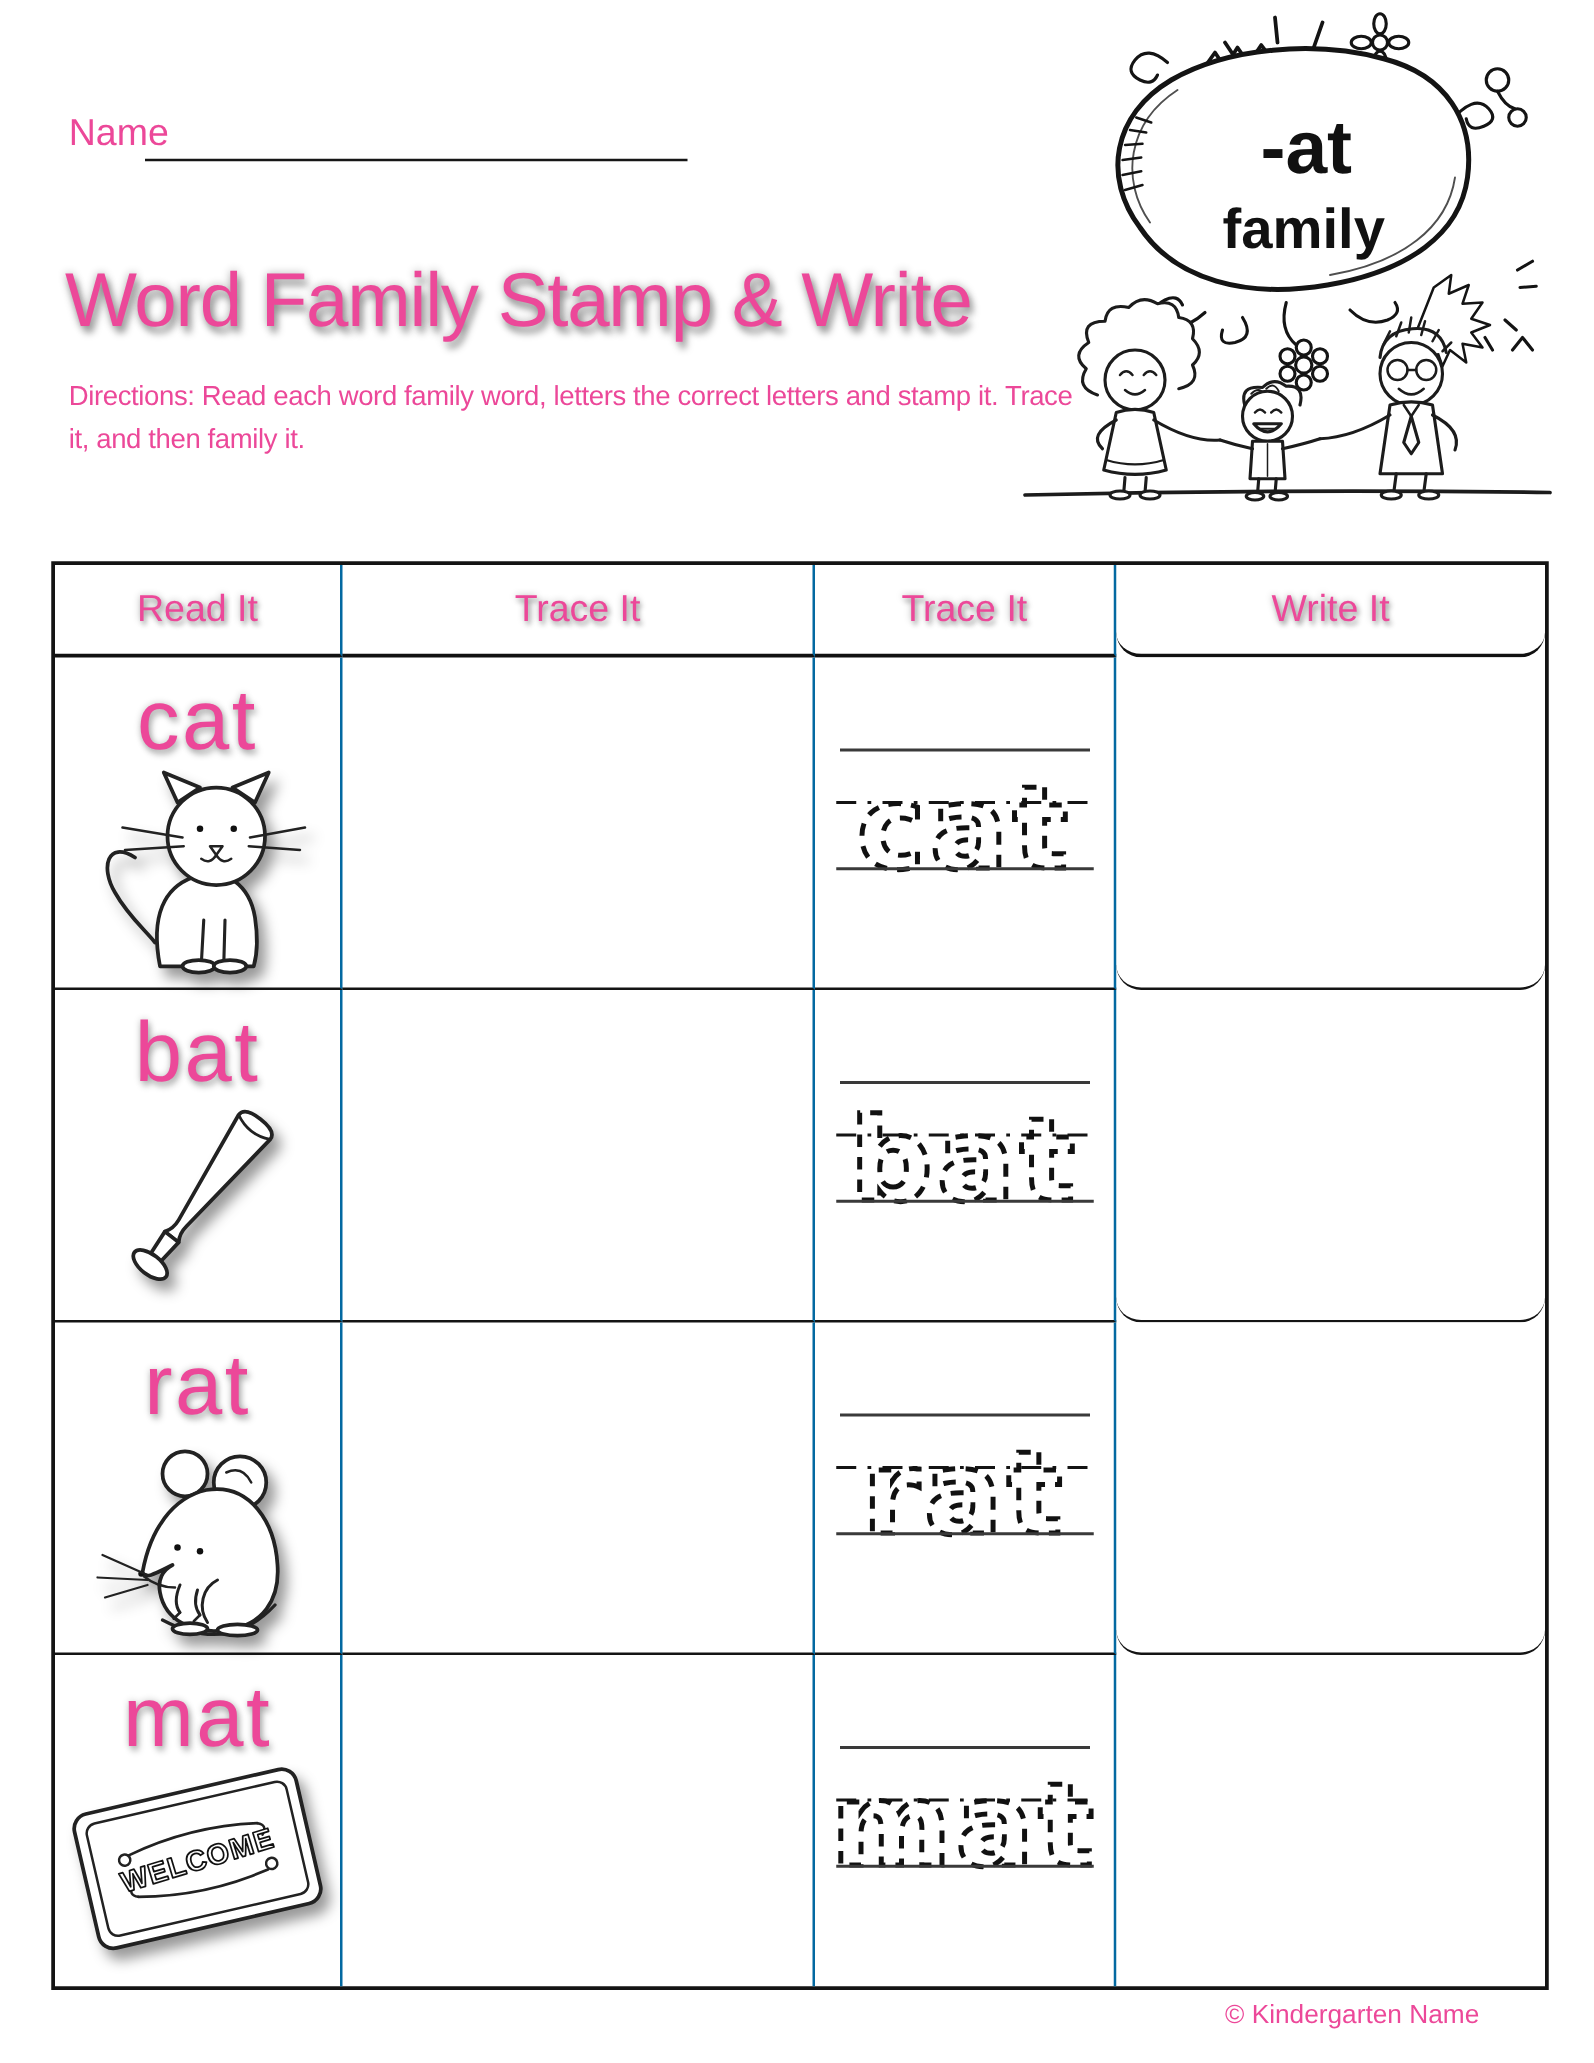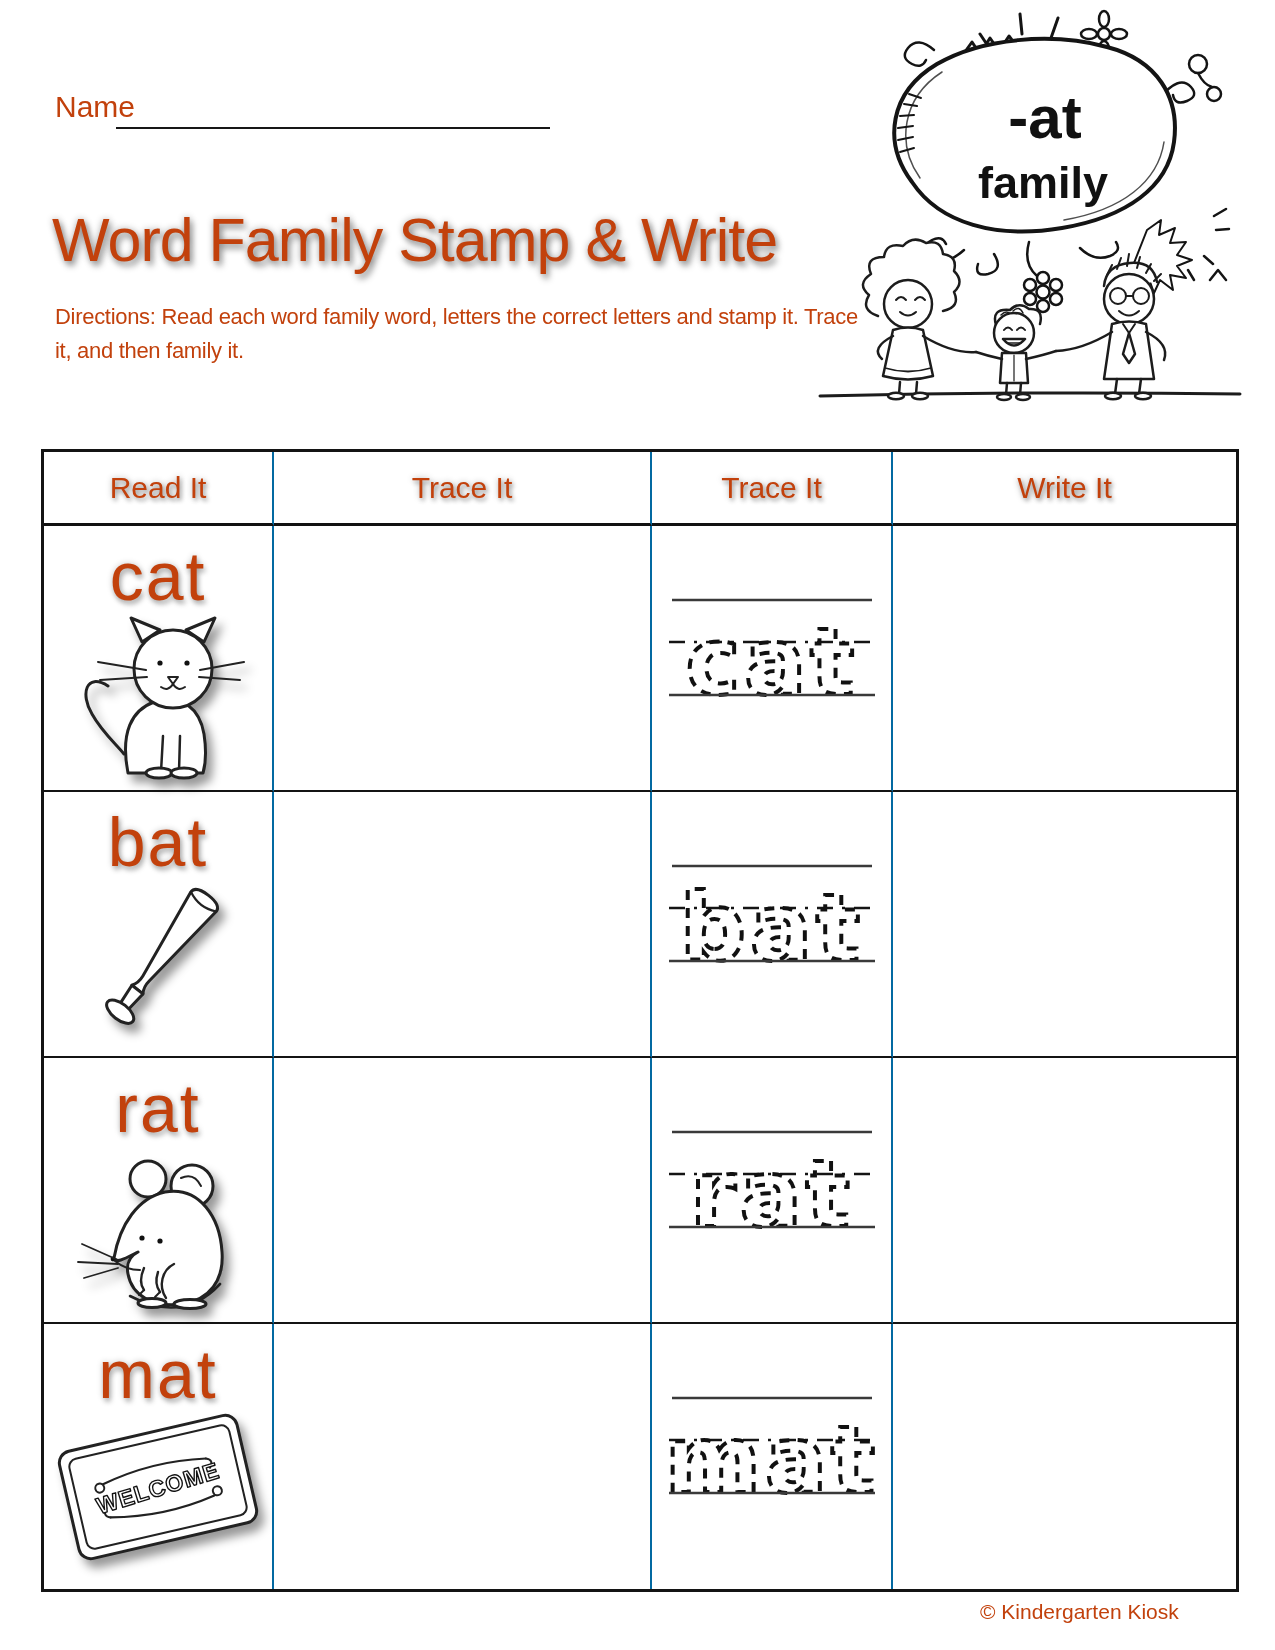--- a/index.html
+++ b/index.html
@@ -1,17 +1,17 @@
 <!DOCTYPE html>
 <html><head>
 <meta charset="utf-8">
 <style>
   html,body{margin:0;padding:0;background:#fff;}
   .page{position:relative;width:1275px;height:1650px;background:#ffffff;overflow:hidden;
-        font-family:"Liberation Sans",sans-serif;color:#c2410c;}
+        font-family:"Liberation Sans",sans-serif;color:#ec4899;}
 
   
   .name-row{position:absolute;left:55px;top:90px;font-size:30px;font-weight:500;}
   .name-line{position:absolute;left:116px;top:95px;width:434px;height:32px;
              border-bottom:2.5px solid #161616;}
   .page-title{position:absolute;left:52px;top:172px;font-size:61px;font-weight:500;
               letter-spacing:-1px;white-space:nowrap;
               text-shadow:0 0 7px rgba(0,0,0,.30), 3px 5px 6px rgba(0,0,0,.35);margin-top:33px;}
   .directions{position:absolute;left:55px;top:300px;font-size:22px;line-height:34px;
               letter-spacing:-.3px;white-space:nowrap;}
@@ -22,21 +22,21 @@
   .badge-wrap{position:absolute;left:812px;top:2px;width:440px;height:405px;text-align:right;}
   .badge-wrap svg{display:block;}
 
   
   .tbl{position:absolute;left:41px;top:449px;width:1198px;height:1143px;
        border:3.5px solid #141414;box-sizing:border-box;background:#fff;
        display:grid;grid-template-columns:230px 378px 241px auto;
        grid-template-rows:74px 266px 266px 266px auto;}
   .cell{border-right:2px solid #0369a1;border-bottom:2.5px solid #141414;
         box-sizing:border-box;position:relative;}
-  .cell.c4{border-right:none;}
+  .cell.c4{border-right:none;border-radius:20px;}
   .cell.rlast{border-bottom:none;}
   .th{display:flex;align-items:center;justify-content:center;
       font-size:30px;font-weight:500;border-bottom:3px solid #111;
       text-shadow:0 0 6px rgba(0,0,0,.28), 2px 3px 4px rgba(0,0,0,.30);}
   .read-cell{display:flex;flex-direction:column;align-items:center;padding-top:13px;}
   .read-word{font-size:68px;font-weight:400;letter-spacing:2px;line-height:1.1;
              text-shadow:0 0 6px rgba(0,0,0,.22), 2px 4px 5px rgba(0,0,0,.25);}
   .clipart{filter:drop-shadow(6px 8px 5px rgba(0,0,0,.40));}
   .trace-cell{display:flex;justify-content:center;align-items:flex-start;padding-top:50px;}
   .trace-svg text{font-family:"DejaVu Sans",sans-serif;font-weight:bold;}
@@ -272,14 +272,14 @@
       <svg class="trace-svg" width="230" height="150" viewBox="0 0 230 150">
         <line x1="15" y1="24" x2="215" y2="24" stroke="#3a3a3a" stroke-width="2.5"></line>
         <line x1="12" y1="66" x2="218" y2="66" stroke="#141414" stroke-width="2.5" stroke-dasharray="16 9 3 9"></line>
         <text x="115" y="118" text-anchor="middle" font-size="92" letter-spacing="4" fill="none" stroke="#111" stroke-width="4" stroke-dasharray="10 8">mat</text>
         <line x1="12" y1="119" x2="218" y2="119" stroke="#3a3a3a" stroke-width="2.5"></line>
       </svg>
     </div>
     <div class="cell c4 rlast"></div>
   </div>
 
-  <div class="footer-credit">© Kindergarten Kiosk</div>
+  <div class="footer-credit">© Kindergarten Name</div>
 </div>
 
 </body></html>

